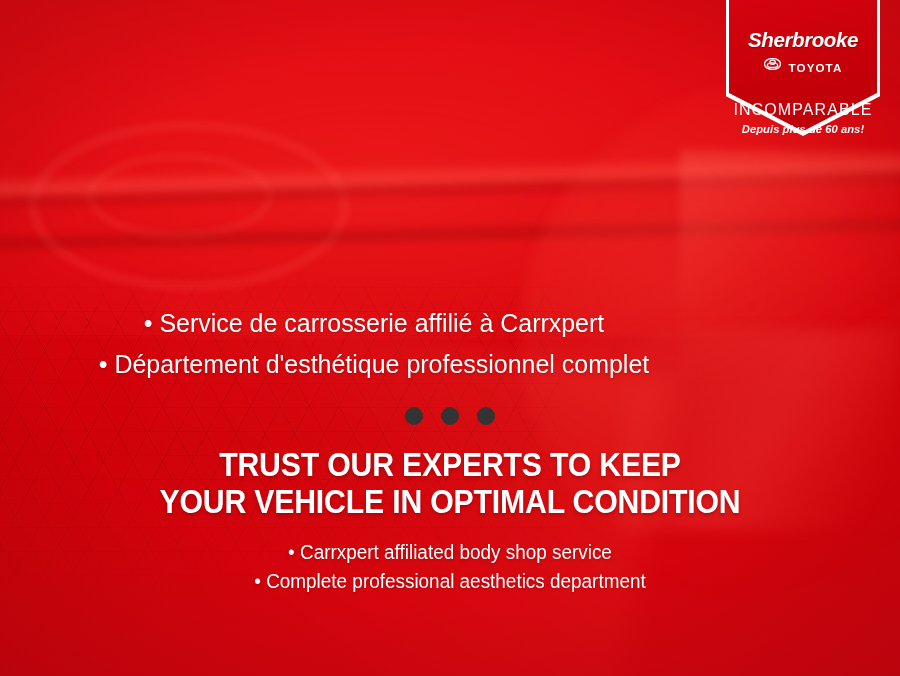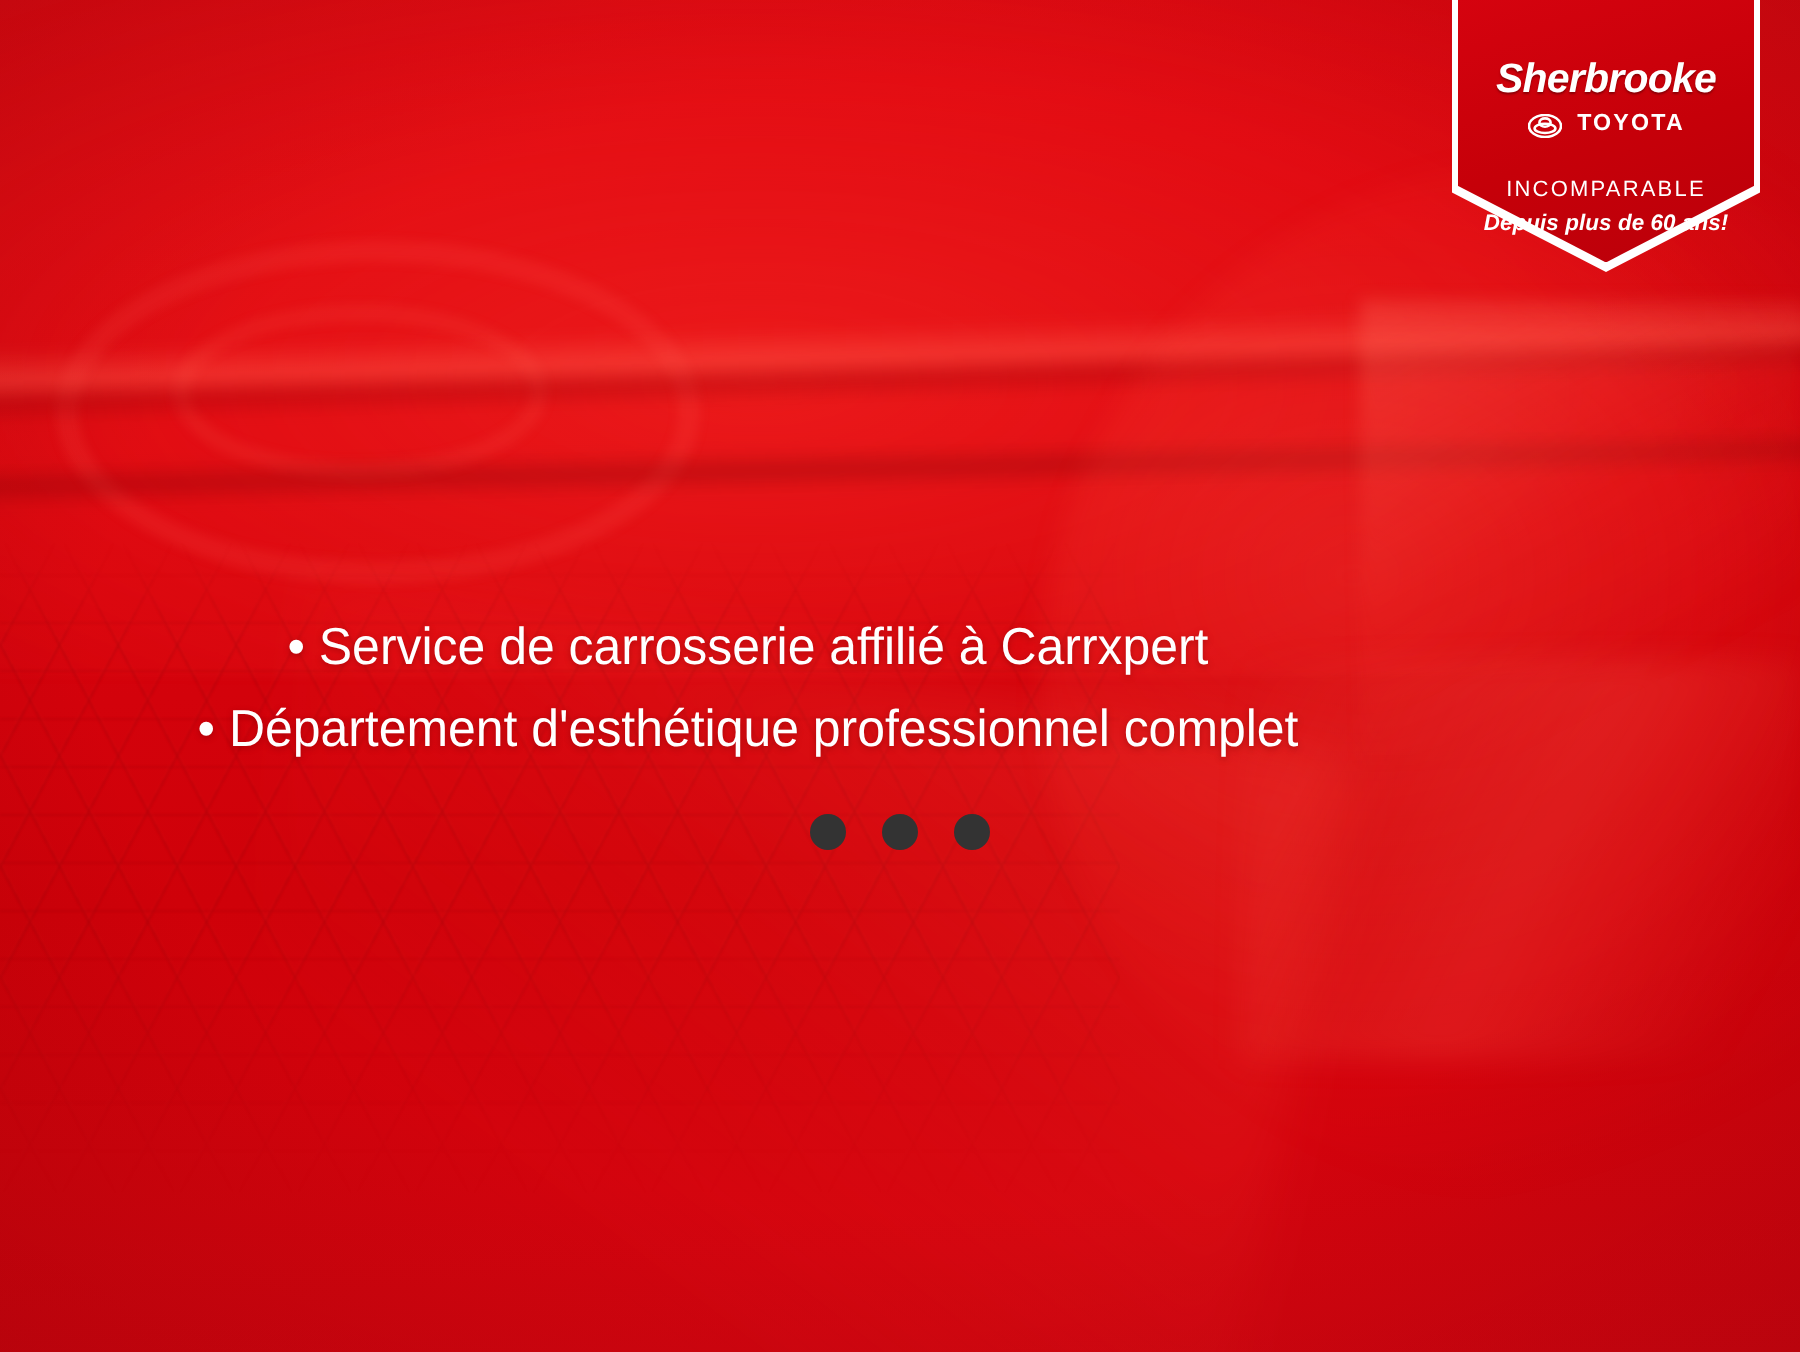--- a/index.html
+++ b/index.html
@@ -179,36 +179,36 @@
   .banner-brand {
     font-size: 20.5px;
     font-weight: bold;
     font-style: italic;
     letter-spacing: -0.4px;
     line-height: 1;
     text-shadow: 0 1px 1px rgba(90,0,4,0.55);
   }
   .banner-toyota-row {
     display: flex;
-    align-items: flex-start;
+    align-items: flex-end;
     gap: 8px;
     margin-top: 5px;
   }
   .toyota-oval {
     display: block;
   }
   .banner-toyota-word {
     font-size: 11.6px;
     font-weight: bold;
     letter-spacing: 1.1px;
     line-height: 1;
   }
   .banner-tag {
-    margin-top: 16px;
-    font-size: 11px;
+    margin-top: 28px;
+    font-size: 16px;
     font-weight: normal;
     letter-spacing: 1.1px;
     line-height: 1;
   }
   .banner-sub {
     margin-top: 6px;
     font-size: 11.2px;
     font-weight: bold;
     font-style: italic;
     letter-spacing: 0.05px;
@@ -342,16 +342,24 @@
       <span class="ln">• Service de carrosserie affilié à Carrxpert</span>
       <span class="ln">• Département d'esthétique professionnel complet</span>
     </div>
 
     <div class="divider">
       <span class="dot"></span>
       <span class="dot"></span>
       <span class="dot"></span>
     </div>
 
-
+    <div class="headline headline-en">
+      <span class="ln">TRUST OUR EXPERTS TO KEEP</span>
+      <span class="ln">YOUR VEHICLE IN OPTIMAL CONDITION</span>
+    </div>
+
+    <div class="bullets-en">
+      <span class="ln">• Carrxpert affiliated body shop service</span>
+      <span class="ln">• Complete professional aesthetics department</span>
+    </div>
 
   </div>
 </div>
 
 </body></html>

